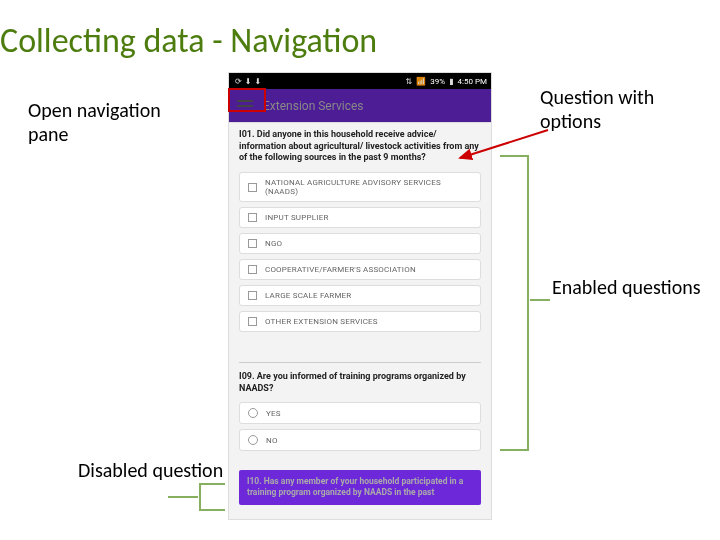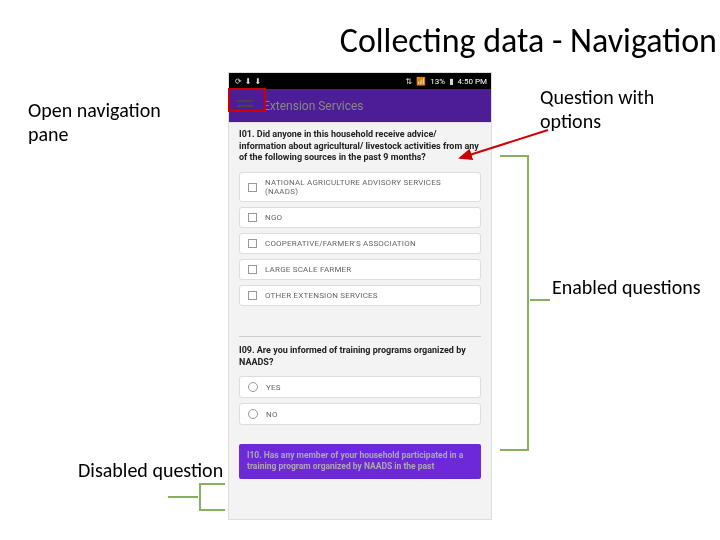--- a/index.html
+++ b/index.html
@@ -9,23 +9,23 @@
     background: #ffffff;
     font-family: Calibri, Arial, sans-serif;
     position: relative;
     overflow: hidden;
   }
   .slide-title {
     position: absolute;
     top: 20px;
     left: 0;
     width: 717px;
-    text-align: right;
+    text-align: left;
     font-size: 34px;
-    color: #000000;
+    color: #4d7c0f;
     font-weight: 400;
   }
   .annotation {
     position: absolute;
     font-size: 20px;
     color: #000;
     line-height: 1.2;
   }
   .ann-open-nav { top: 98px; left: 28px; width: 160px; }
   .ann-question { top: 85px; left: 540px; width: 160px; }
@@ -134,21 +134,21 @@
 
 <div class="phone">
   <div class="statusbar">
     <div class="left-icons">
       <span class="sb-icon">⟳</span>
       <span class="sb-icon">⬇</span>
       <span class="sb-icon">⬇</span>
     </div>
     <span class="sb-icon">⇅</span>
     <span class="sb-icon">📶</span>
-    <span>13%</span>
+    <span>39%</span>
     <span class="sb-icon">▮</span>
     <span>4:50 PM</span>
   </div>
 
   <div class="appbar">
     <span class="hamburger">
         <span></span>
         <span></span>
         <span></span>
       </span>
@@ -157,20 +157,24 @@
 
   <div class="content">
     <div class="qtext">I01. Did anyone in this household receive advice/ information about agricultural/ livestock activities from any of the following sources in the past 9 months?</div>
     <div class="options">
       <div class="opt">
           <span class="chk"></span>
           <span class="opt-label">NATIONAL AGRICULTURE ADVISORY SERVICES (NAADS)</span>
         </div>
       <div class="opt">
           <span class="chk"></span>
+          <span class="opt-label">INPUT SUPPLIER</span>
+        </div>
+      <div class="opt">
+          <span class="chk"></span>
           <span class="opt-label">NGO</span>
         </div>
       <div class="opt">
           <span class="chk"></span>
           <span class="opt-label">COOPERATIVE/FARMER'S ASSOCIATION</span>
         </div>
       <div class="opt">
           <span class="chk"></span>
           <span class="opt-label">LARGE SCALE FARMER</span>
         </div>

